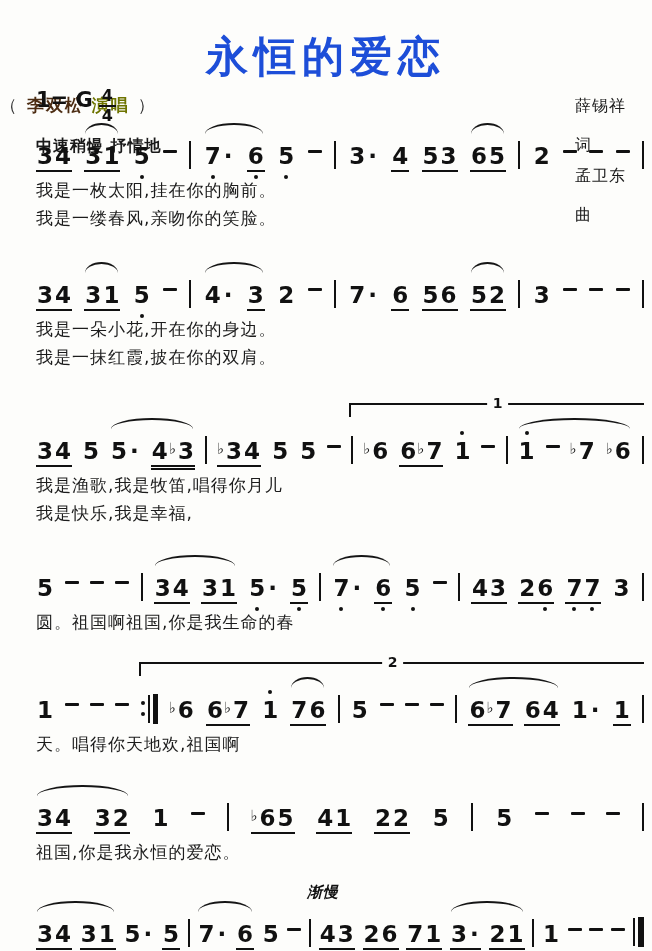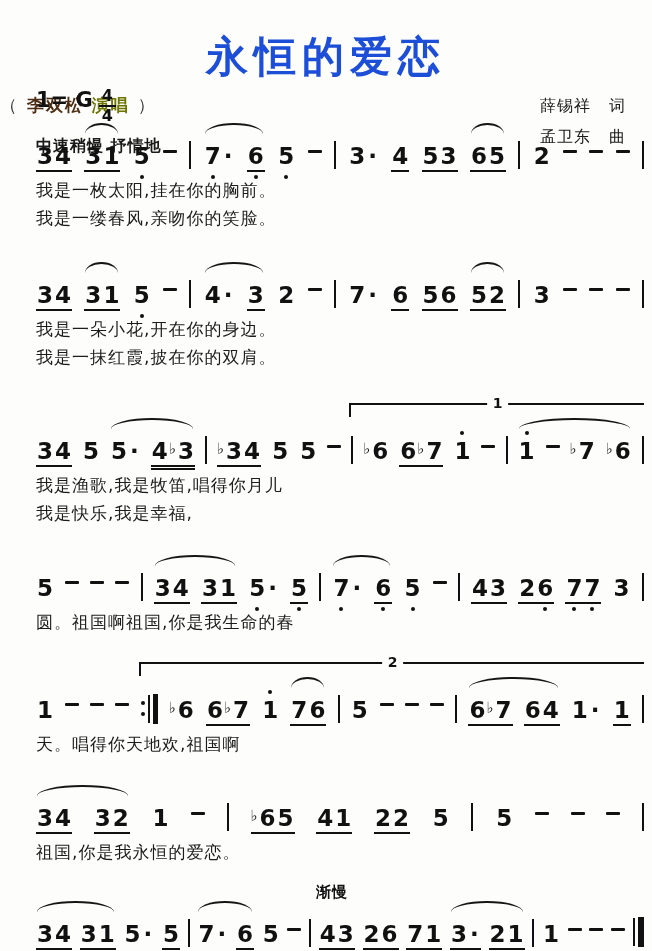--- a/index.html
+++ b/index.html
@@ -20,21 +20,21 @@
   .subtitle .paren{color:#333;font-weight:400;}
   .subtitle .performer{color:#4c2c12;}
   .subtitle .role{color:#6e7400;}
   .meta{position:absolute;left:36px;top:88px;}
   .keysig{font-size:21px;font-weight:700;display:flex;align-items:flex-start;gap:6px;}
   .frac{display:inline-flex;flex-direction:column;align-items:center;line-height:1;font-size:16px;}
   .frac .ft{border-bottom:2px solid #111;padding:0 3px 1px;}
   .frac .fb{padding-top:1px;}
   .tempo{font-size:16px;font-weight:700;margin-top:12px;letter-spacing:1px;color:#1a1a1a;}
   .credits{position:absolute;right:26px;top:96px;font-size:16px;color:#1a1a1a;}
-  .credit-row{display:flex;justify-content:flex-end;gap:18px;margin-bottom:10px;letter-spacing:1px;}
+  .credit-row{display:flex;justify-content:flex-end;gap:18px;margin-bottom:10px;letter-spacing:1px;flex-direction:column;}
   
   .score{padding:6px 8px 0 36px;}
   .system{position:relative;}
   .notes{
     position:relative;display:flex;justify-content:space-between;align-items:flex-end;
     height:34px;
   }
   .tok{position:relative;display:flex;align-items:baseline;}
   .ch{position:relative;display:inline-block;font-size:23px;font-weight:700;line-height:26px;margin:0 1px;}
   .aug{position:relative;display:inline-block;font-size:23px;font-weight:700;line-height:26px;margin:0 2px;}
@@ -658,17 +658,17 @@
           <div class="dash"></div>
           <div class="dash"></div>
           <div class="dash"></div>
           <div class="bar-final">
             <span class="thin"></span>
             <span class="thick"></span>
           </div>
           <div class="slur" style="left: 1px; width: 77px;"></div>
           <div class="slur" style="left: 162px; width: 54px;"></div>
           <div class="slur" style="left: 415px; width: 72px;"></div>
-          <div class="mark" style="left: 280px;">渐慢</div>
+          <div class="mark" style="left: 271px; font-style: italic;">渐慢</div>
         </div>
       </div>
     </div>
 </div>
 
 </body></html>

